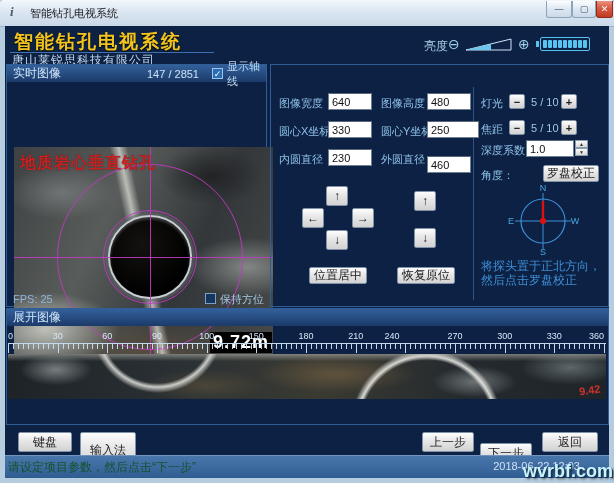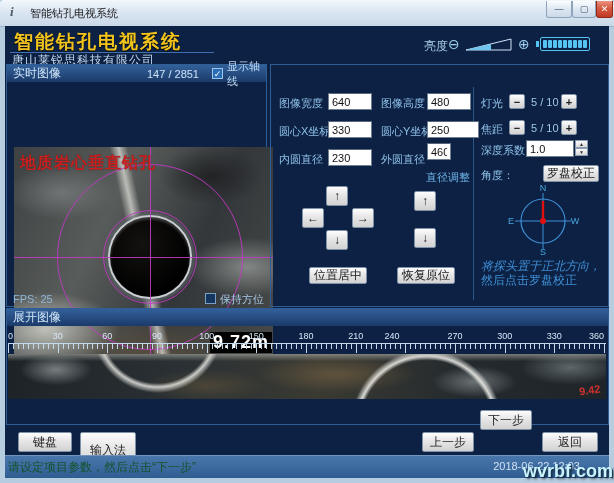--- a/index.html
+++ b/index.html
@@ -181,37 +181,36 @@
   <input class="inp abs" style="left: 57px; top: 28px; width: 44px;" value="640">
   <span class="lbl abs" style="left:110px;top:31px;">图像高度</span>
   <input class="inp abs" style="left: 156px; top: 28px; width: 44px;" value="480">
   <span class="lbl abs" style="left:8px;top:59px;">圆心X坐标</span>
   <input class="inp abs" style="left: 57px; top: 56px; width: 44px;" value="330">
   <span class="lbl abs" style="left:110px;top:59px;">圆心Y坐标</span>
   <input class="inp abs" style="left: 156px; top: 56px; width: 52px;" value="250">
   <span class="lbl abs" style="left:8px;top:87px;">内圆直径</span>
   <input class="inp abs" style="left: 57px; top: 84px; width: 44px;" value="230">
   <span class="lbl abs" style="left:110px;top:87px;">外圆直径</span>
-  <input class="inp abs" style="left: 156px; top: 78px; width: 24px;" value="460">
+  <input class="inp abs" style="left: 156px; top: 91px; width: 44px;" value="460">
 
   <div class="btn abs" style="left:55px;top:121px;width:22px;height:20px;">
       <span>↑</span>
     </div>
   <div class="btn abs" style="left:31px;top:143px;width:22px;height:20px;">
       <span>←</span>
     </div>
   <div class="btn abs" style="left:81px;top:143px;width:22px;height:20px;">
       <span>→</span>
     </div>
   <div class="btn abs" style="left:55px;top:165px;width:22px;height:20px;">
       <span>↓</span>
     </div>
   <div class="btn abs" style="left:38px;top:202px;width:58px;height:17px;">位置居中</div>
 
-  <span class="lbl abs" style="left:132px;top:105px;width:90px;text-align:center;color:#6fb4e8;">直径调整</span>
   <div class="btn abs" style="left:143px;top:126px;width:22px;height:20px;">
       <span>↑</span>
     </div>
   <div class="btn abs" style="left:143px;top:163px;width:22px;height:20px;">
       <span>↓</span>
     </div>
   <div class="btn abs" style="left:126px;top:202px;width:58px;height:17px;">恢复原位</div>
 
   <span class="lbl abs" style="left:210px;top:31px;">灯光</span>
   <div class="btn smallbtn abs" style="left:238px;top:29px;width:16px;height:15px;">
@@ -250,21 +249,21 @@
     <line x1="8" y1="40" x2="64" y2="40" stroke="#3f8fd6" stroke-width="1"></line>
     <line x1="36" y1="12" x2="36" y2="68" stroke="#3f8fd6" stroke-width="1"></line>
     <line x1="36" y1="40" x2="36" y2="20" stroke="#e01010" stroke-width="2.4"></line>
     <circle cx="36" cy="40" r="3" fill="#e01010"></circle>
     <text x="36" y="10" text-anchor="middle" font-size="9" fill="#49a8e0">N</text>
     <text x="36" y="74" text-anchor="middle" font-size="9" fill="#49a8e0">S</text>
     <text x="4" y="43" text-anchor="middle" font-size="9" fill="#49a8e0">E</text>
     <text x="68" y="43" text-anchor="middle" font-size="9" fill="#49a8e0">W</text>
   </svg>
 
-  <span class="notetext abs" style="left:210px;top:193px;font-style:italic;">将探头置于正北方向，</span>
+  <span class="notetext abs" style="left:210px;top:193px;">将探头置于正北方向，</span>
   <span class="notetext abs" style="left:210px;top:207px;">然后点击罗盘校正</span>
 </div>
 
 <div class="panel abs" style="left:6px;top:308px;width:603px;height:117px;">
   <div class="panel-hd">
     <span>展开图像</span>
   </div>
 </div>
 <div id="ruler" class="abs">
     <div class="rline"></div>
@@ -403,19 +402,19 @@
     <div class="rlabel" style="left: 596px; transform: translateX(-100%);">360</div>
     <div class="rtick major" style="left: 596px;"></div>
   </div>
 <div id="pano-img" class="abs">
   <span id="pano-mark">9.42</span>
 </div>
 
 <div class="btn abs" style="left:18px;top:432px;width:54px;height:20px;">键盘</div>
 <div class="btn abs" style="left:80px;top:432px;width:56px;height:36px;">输入法</div>
 <div class="btn abs" style="left:422px;top:432px;width:52px;height:20px;">上一步</div>
-<div class="btn abs" style="left:480px;top:410px;width:52px;height:20px;">下一步</div>
+<div class="btn abs" style="left:480px;top:443px;width:52px;height:20px;">下一步</div>
 <div class="btn abs" style="left:542px;top:432px;width:56px;height:20px;">返回</div>
 
 <div id="statusbar" class="abs"></div>
 <span id="status-msg" class="abs">请设定项目参数，然后点击“下一步”</span>
 <span id="status-date" class="abs">2018-06-22 12:03</span>
 <span id="watermark" class="abs">wvrbf.com</span>
 
 </body></html>

